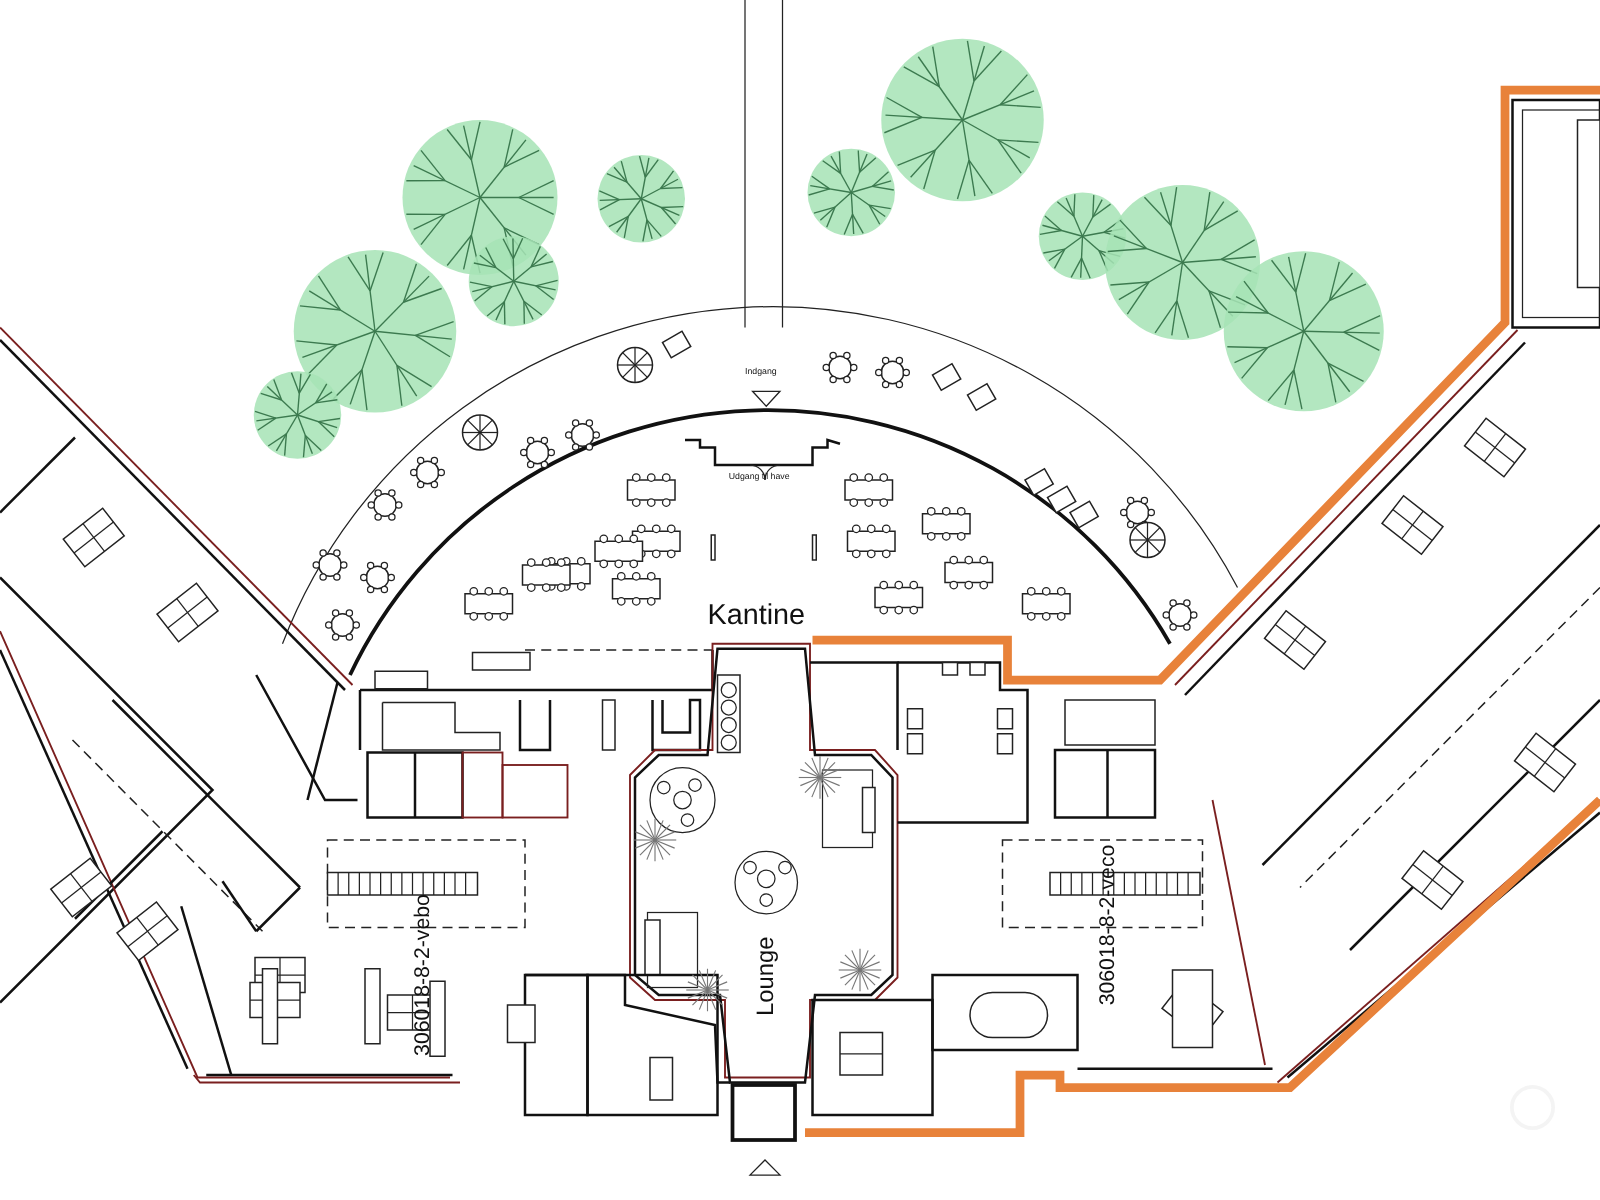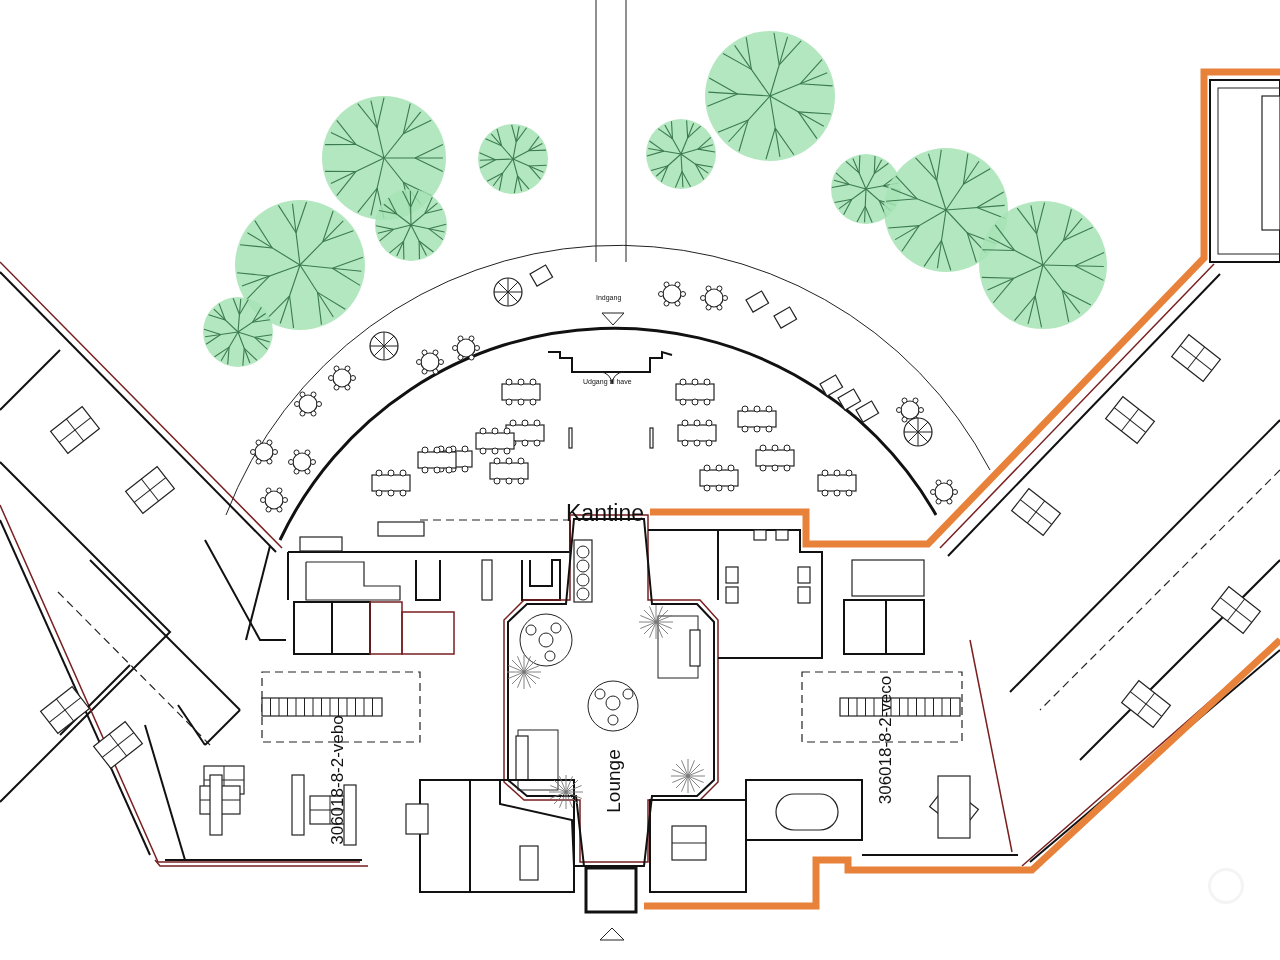--- a/index.html
+++ b/index.html
@@ -10,21 +10,21 @@
   .wall-thin { stroke: #222; stroke-width: 1; fill: none; }
   .wall-red { stroke: #7a1f1f; stroke-width: 1.5; fill: none; }
   .dash { stroke: #222; stroke-width: 1.2; fill: none; stroke-dasharray: 8 5; }
   .furn { stroke: #222; stroke-width: 1.2; fill: #fff; }
   .chair { stroke: #222; stroke-width: 1; fill: #fff; }
   .orange { stroke: #e8823a; stroke-width: 7; fill: none; stroke-linejoin: miter; }
   .tree-fill { fill: #a6e3b5; stroke: none; opacity: 0.85; }
   .tree-br { stroke: #3c7a4f; stroke-width: 1.1; fill: none; }
   .shrub { stroke: #777; stroke-width: 0.9; fill: none; }
   .lbl { position: absolute; color: #111; white-space: nowrap; }
-  .lbl-kantine { left: 566px; top: 500px; font-size: 23px; font-family: "Liberation Sans", sans-serif; }
+  .lbl-kantine { left: 566px; top: 478px; font-size: 23px; font-family: "Liberation Sans", sans-serif; }
   .lbl-lounge { left: 582px; top: 770px; font-size: 19px; transform: rotate(-90deg); transform-origin: center; font-family: "Liberation Sans", sans-serif; }
   .lbl-small { font-size: 7px; font-family: "Liberation Sans", sans-serif; }
   .lbl-indgang { left: 596px; top: 294px; }
   .lbl-udgang { left: 583px; top: 378px; }
   .lbl-id-left { left: 258px; top: 770px; font-size: 17px; transform: rotate(-90deg); transform-origin: center; width: 160px; text-align: center; font-family: "Liberation Sans", sans-serif; }
   .lbl-id-right { left: 806px; top: 730px; font-size: 17px; transform: rotate(-90deg); transform-origin: center; width: 160px; text-align: center; font-family: "Liberation Sans", sans-serif; }
   .watermark { position: absolute; left: 1208px; top: 868px; width: 30px; height: 30px; border-radius: 50%; border: 3px solid #f1f1f1; opacity: 0.8; }
 </style>
 </head>
 <body>

